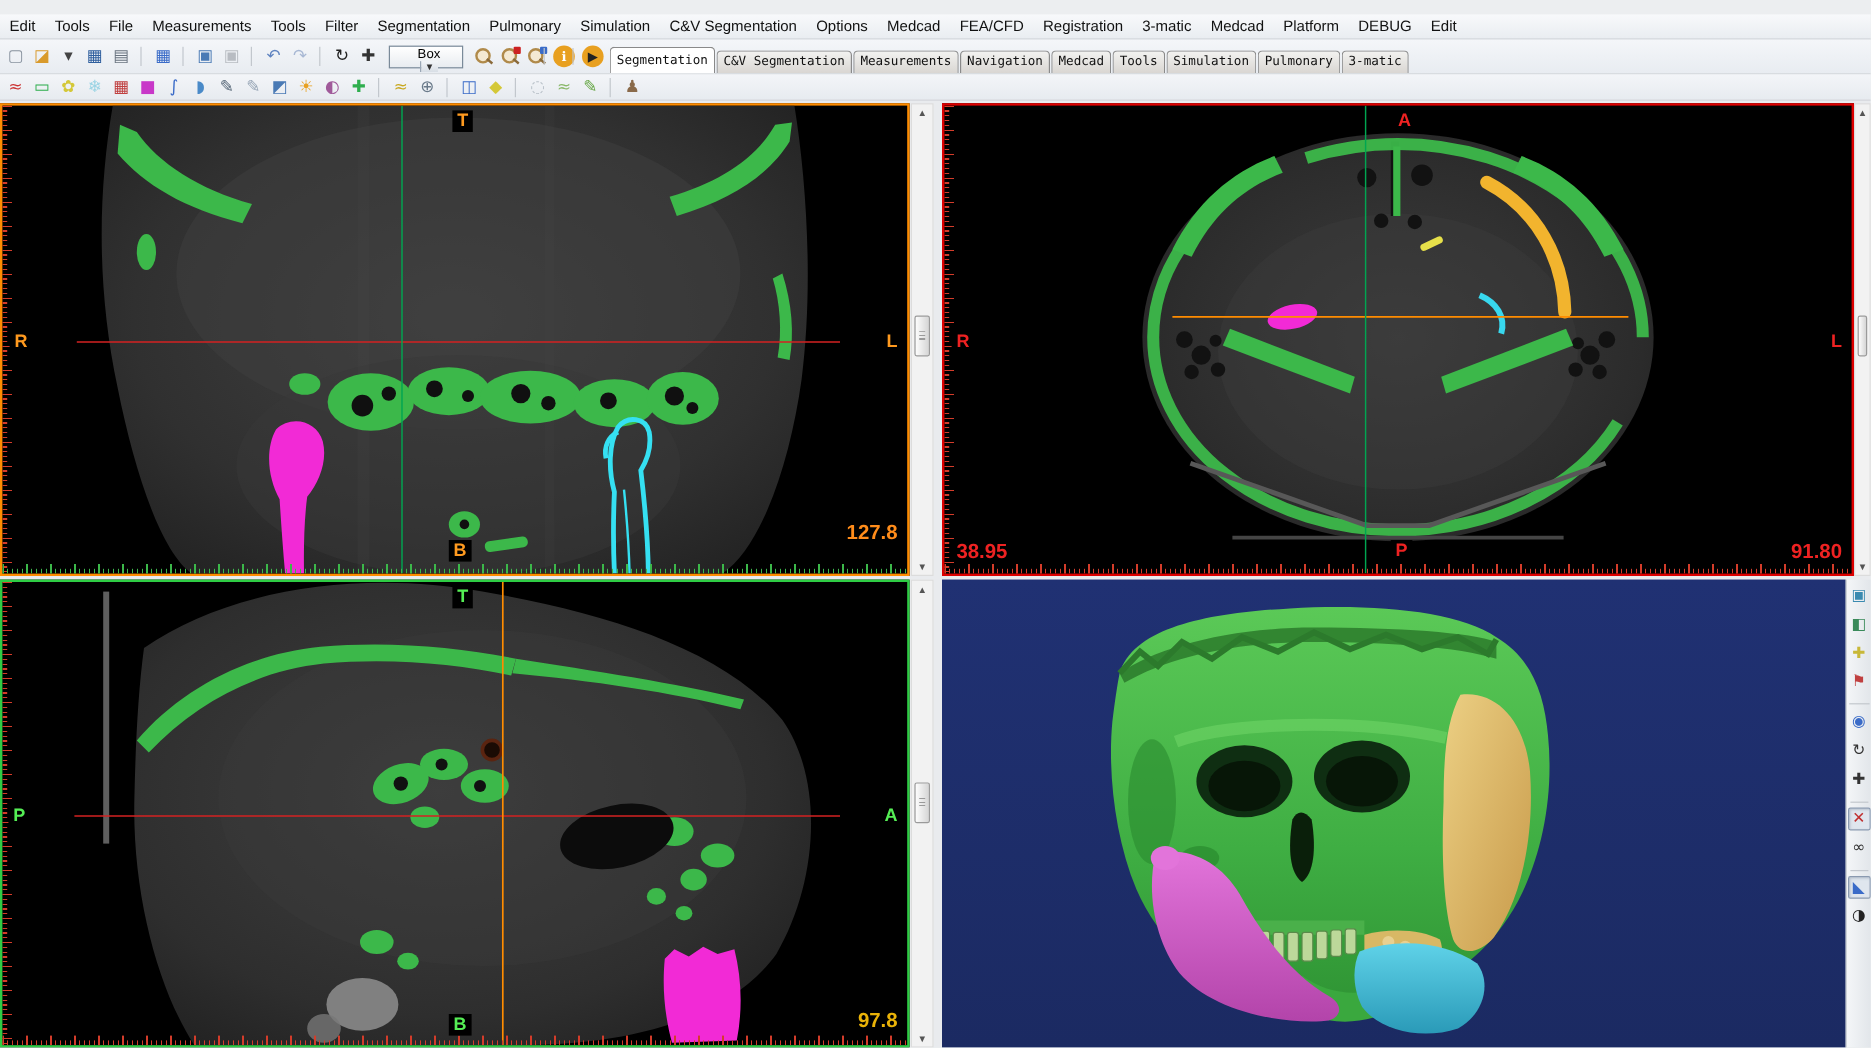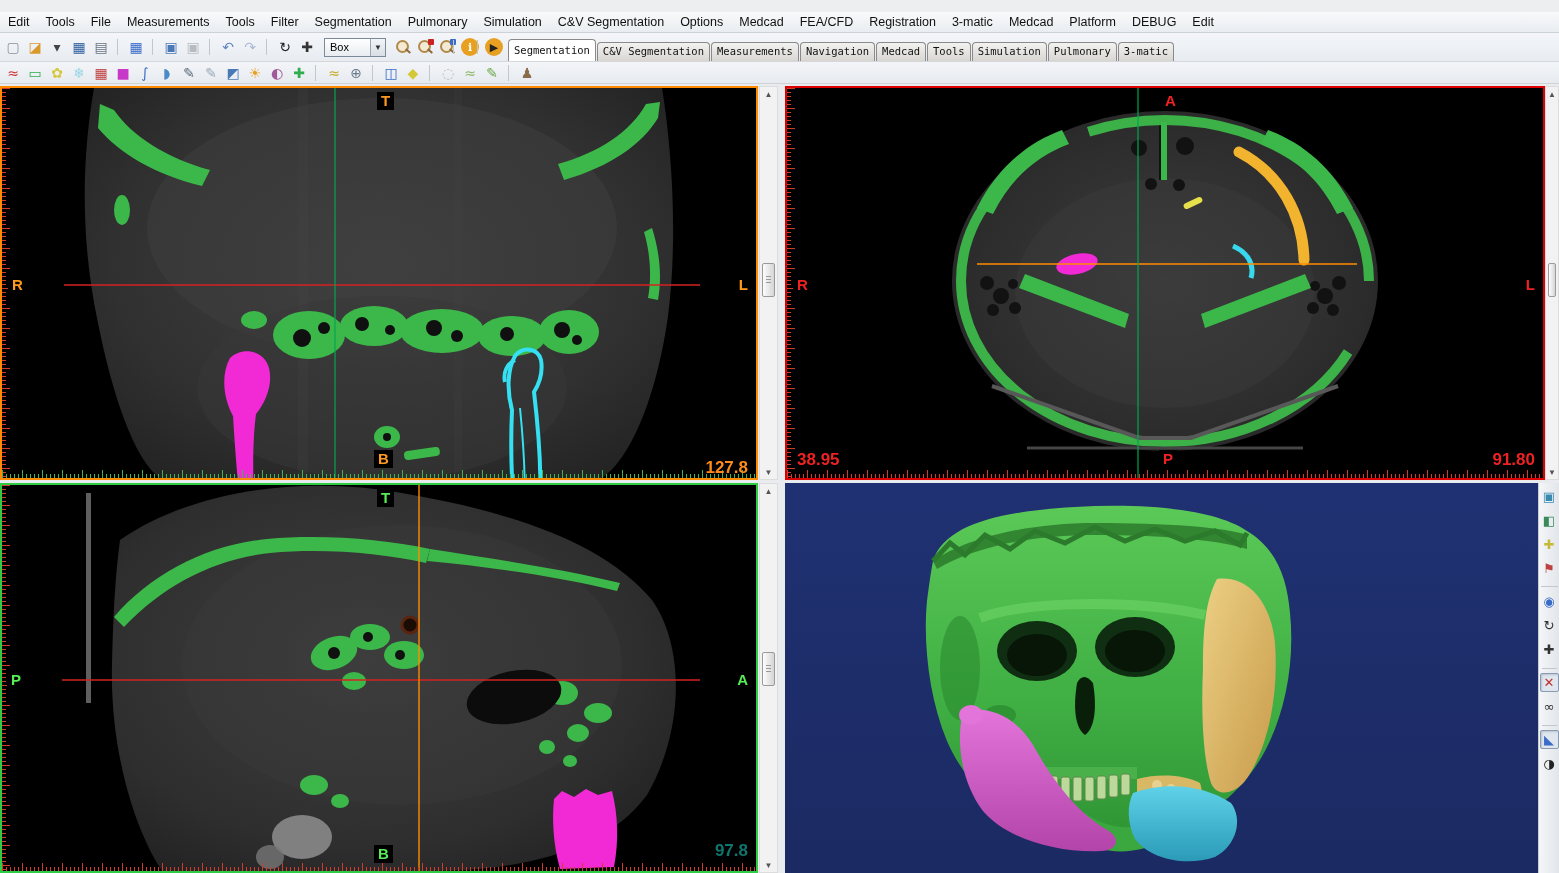--- a/index.html
+++ b/index.html
@@ -39,21 +39,21 @@
   .ti.mag { color:transparent; }
   .ti.mag::before { content:""; width:9px; height:9px; border:2px solid #b08a4a;
     border-radius:50%; position:absolute; left:4px; top:3px; background:#f4e9d2; }
   .ti.mag::after { content:""; width:6px; height:2px; background:#8a6a3a; position:absolute;
     left:13px; top:13px; transform:rotate(40deg); }
   .ti.mag .acc { position:absolute; right:2px; top:2px; width:6px; height:6px; border-radius:1px; }
   .ti.pressed { background:#dfe6ee; border:1px solid #8a9ab0; box-shadow:inset 1px 1px 2px #b9c3cf; }
 
   #zoom-mode { display:inline-flex; align-items:center; margin:0 6px; height:19px;
     border:1px solid #7a8a99; background:linear-gradient(#ffffff,#e8ecf0);
-    font-size:11px; padding-left:5px; width:62px; justify-content:space-between; }
+    font-size:11px; padding-left:5px; width:62px; justify-content:space-between;flex-direction:column; }
   #zoom-mode .dd { width:15px; height:17px; background:linear-gradient(#f2f5f8,#d8dee5);
     border-left:1px solid #9aa7b5; display:flex; align-items:center; justify-content:center;
     font-size:8px; color:#333; }
 
   
   #tabs { position:absolute; left:508px; bottom:0; display:flex; align-items:flex-end; height:23px; }
   .tab { font-family:"DejaVu Sans Mono", monospace; font-size:10.5px; color:#111;
     background:linear-gradient(#f2f2f0,#d9d6d2); border:1px solid #8a8a8a; border-bottom:none;
     border-radius:4px 4px 0 0; padding:2px 5px 2px 5px; margin-right:1px; white-space:nowrap;
     height:19px; cursor:default; }
@@ -268,21 +268,21 @@
           <div class="b"></div>
         </div>
       <div class="rul-b" style="--tk:#3cb84a">
           <div class="s"></div>
           <div class="b"></div>
         </div>
       <span class="olabel" style="left:375px;top:4px;color:#ff9a1f">T</span>
       <span class="olabel" style="left:372px;bottom:10px;color:#ff9a1f">B</span>
       <span class="olabel" style="left:6px;top:188px;color:#ff9a1f">R</span>
       <span class="olabel" style="right:4px;top:188px;color:#ff9a1f">L</span>
-      <span class="oval" style="right:8px;bottom:0;color:#ff8c1a">127.8</span>
+      <span class="oval" style="right:8px;bottom:24px;color:#ff8c1a">127.8</span>
     </div>
 
     <div class="sbar" style="left:759px;top:2px;width:19px;height:394px">
       <div class="arr up">▲</div>
       <div class="thumb" style="top:176px"></div>
       <div class="arr dn">▼</div>
     </div>
 
     <div class="vp" id="vp-axial">
       <svg width="756" height="390" viewBox="0 0 756 390">
@@ -410,21 +410,21 @@
           <div class="b"></div>
         </div>
       <div class="rul-b" style="--tk:#d43c2a">
           <div class="s"></div>
           <div class="b"></div>
         </div>
       <span class="olabel" style="left:375px;top:4px;color:#55ee55">T</span>
       <span class="olabel" style="left:372px;bottom:8px;color:#55ee55">B</span>
       <span class="olabel" style="left:5px;top:186px;color:#55ee55">P</span>
       <span class="olabel" style="right:4px;top:186px;color:#55ee55">A</span>
-      <span class="oval" style="right:8px;bottom:10px;color:#0f766e">97.8</span>
+      <span class="oval" style="right:8px;bottom:10px;color:#eab308">97.8</span>
     </div>
 
     <div class="sbar" style="left:759px;top:399px;width:19px;height:390px">
       <div class="arr up">▲</div>
       <div class="thumb" style="top:168px"></div>
       <div class="arr dn">▼</div>
     </div>
 
     <div class="vp" id="vp-3d">
       <svg width="753" height="390" viewBox="0 0 753 390">

